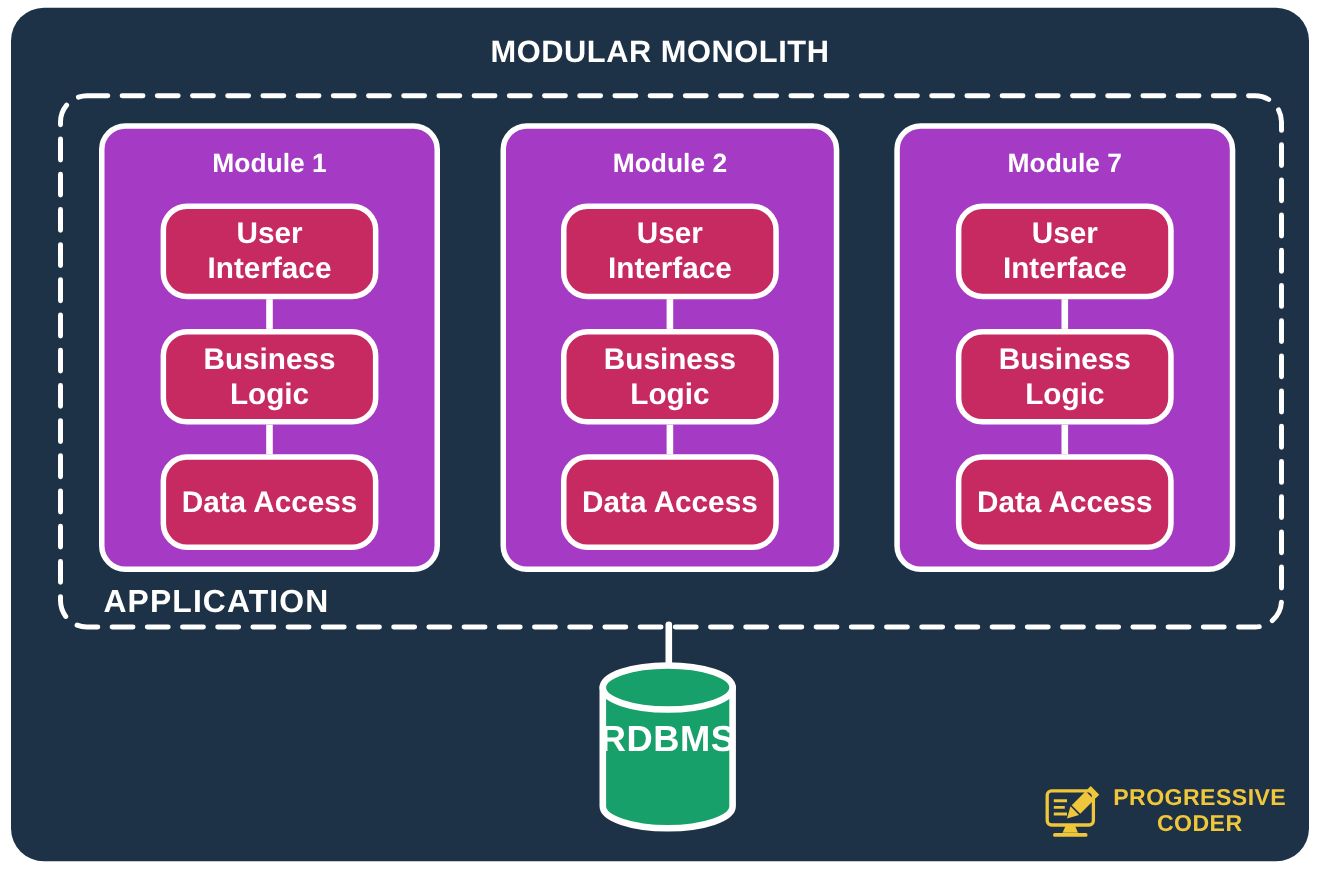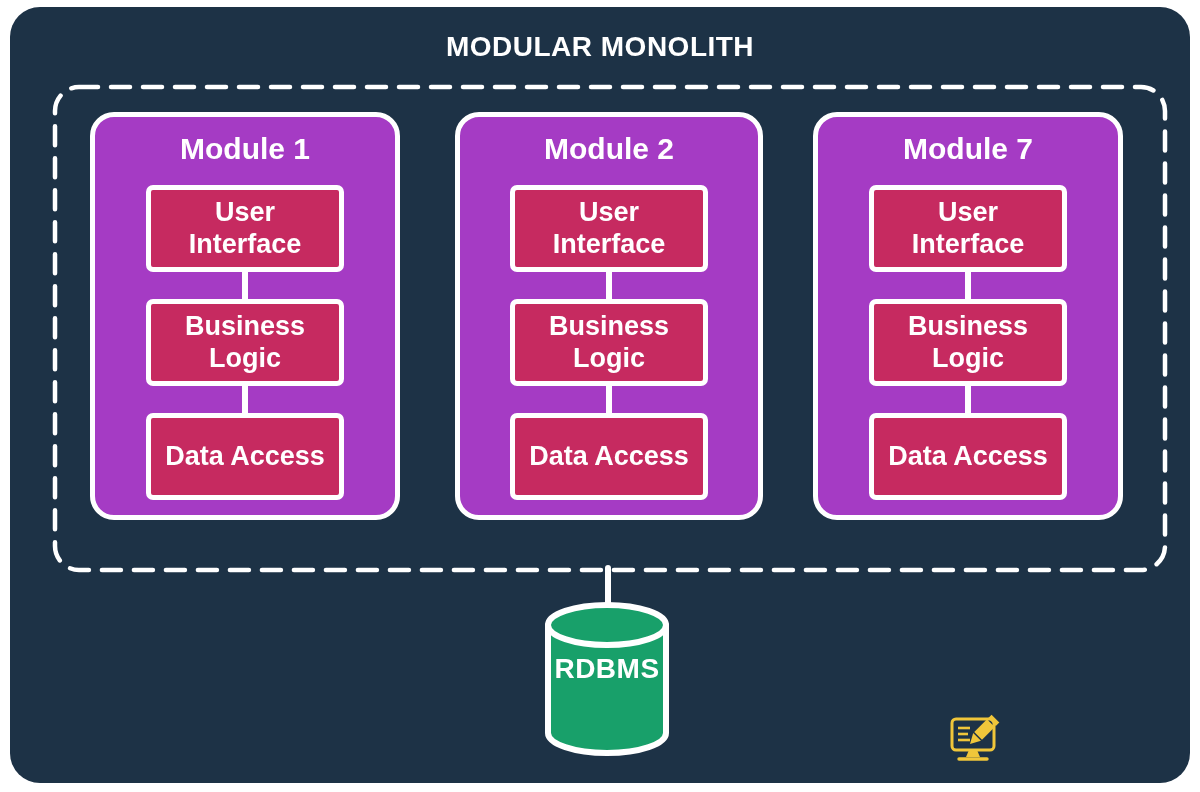--- a/index.html
+++ b/index.html
@@ -27,61 +27,62 @@
     position:absolute; top:105px; height:408px;
     background:var(--purple); border:5px solid #ffffff; border-radius:24px;
     display:flex; flex-direction:column; align-items:center;
   }
   .module-1 { left:80px;  width:310px; }
   .module-2 { left:445px; width:308px; }
   .module-3 { left:803px; width:310px; }
 
   .module-title {
     margin-top:14px; height:36px; line-height:36px;
-    color:#ffffff; font-weight:800; font-size:30px;
+    color:#ffffff; font-weight:800; font-size:24px;
   }
 
   .layer-box {
     width:198px; height:87px; flex:none;
-    background:var(--crimson); border:5px solid #ffffff; border-radius:7px;
+    background:var(--crimson); border:5px solid #ffffff; border-radius:24px;
     display:flex; align-items:center; justify-content:center;
     text-align:center; color:#ffffff; font-weight:800; font-size:27px; line-height:1.18;
     padding:0 14px;
   }
   .layer-box.first { margin-top:18px; }
 
   .layer-connector { width:6px; height:27px; flex:none; background:#ffffff; }
 
   .db-connector {
     position:absolute; left:595px; top:558px; width:6px; height:42px;
     background:#ffffff; border-radius:3px;
   }
 
   .db { position:absolute; left:532px; top:592px; width:130px; height:162px; }
   .db-label {
     position:absolute; left:0; top:54px; width:100%;
-    text-align:center; color:#ffffff; font-weight:800; font-size:28px; letter-spacing:0.5px;
+    text-align:center; color:#ffffff; font-weight:800; font-size:33px; letter-spacing:0.5px;
   }
 
   .logo { position:absolute; left:936px; top:702px; display:flex; align-items:center; }
   .logo-text { margin-left:8px; color:var(--gold); font-weight:800; line-height:1.08; text-align:center; }
   .logo-line1 { font-size:21px; letter-spacing:0.4px; display:block; }
   .logo-line2 { font-size:21px; letter-spacing:0.4px; display:block; }
 </style>
 </head>
 <body>
 
 <div class="canvas">
 
   <div class="diagram-title">MODULAR MONOLITH</div>
 
   <svg class="boundary-svg" width="1120" height="494">
     <rect x="5" y="6" width="1110" height="483" rx="24" fill="none" stroke="#ffffff" stroke-width="4.5" stroke-dasharray="19 13" stroke-linecap="round"></rect>
   </svg>
 
+  <div class="app-label">APPLICATION</div>
 
   <div class="module module-1">
     <div class="module-title">Module 1</div>
     <div class="layer-box first">User Interface</div>
     <div class="layer-connector"></div>
     <div class="layer-box">Business Logic</div>
     <div class="layer-connector"></div>
     <div class="layer-box">Data Access</div>
   </div>
 
@@ -120,15 +121,19 @@
       <line x1="12" y1="25" x2="22" y2="25" stroke="#f0c63a" stroke-width="2.6"></line>
       <line x1="12" y1="31" x2="24" y2="31" stroke="#f0c63a" stroke-width="2.6"></line>
       <path d="M23 41 L20 48 L34 48 L31 41 Z" fill="#f0c63a"></path>
       <line x1="13" y1="50" x2="41" y2="50" stroke="#f0c63a" stroke-width="3.4" stroke-linecap="round"></line>
       <g transform="translate(24,35) rotate(-45)" fill="#f0c63a">
         <path d="M0 0 L10 -5.5 L10 5.5 Z"></path>
         <rect x="11.5" y="-5.5" width="18" height="11"></rect>
         <rect x="31" y="-5.5" width="5" height="11"></rect>
       </g>
     </svg>
+    <div class="logo-text">
+      <span class="logo-line1">PROGRESSIVE</span>
+      <span class="logo-line2">CODER</span>
+    </div>
   </div>
 
 </div>
 
 </body></html>

